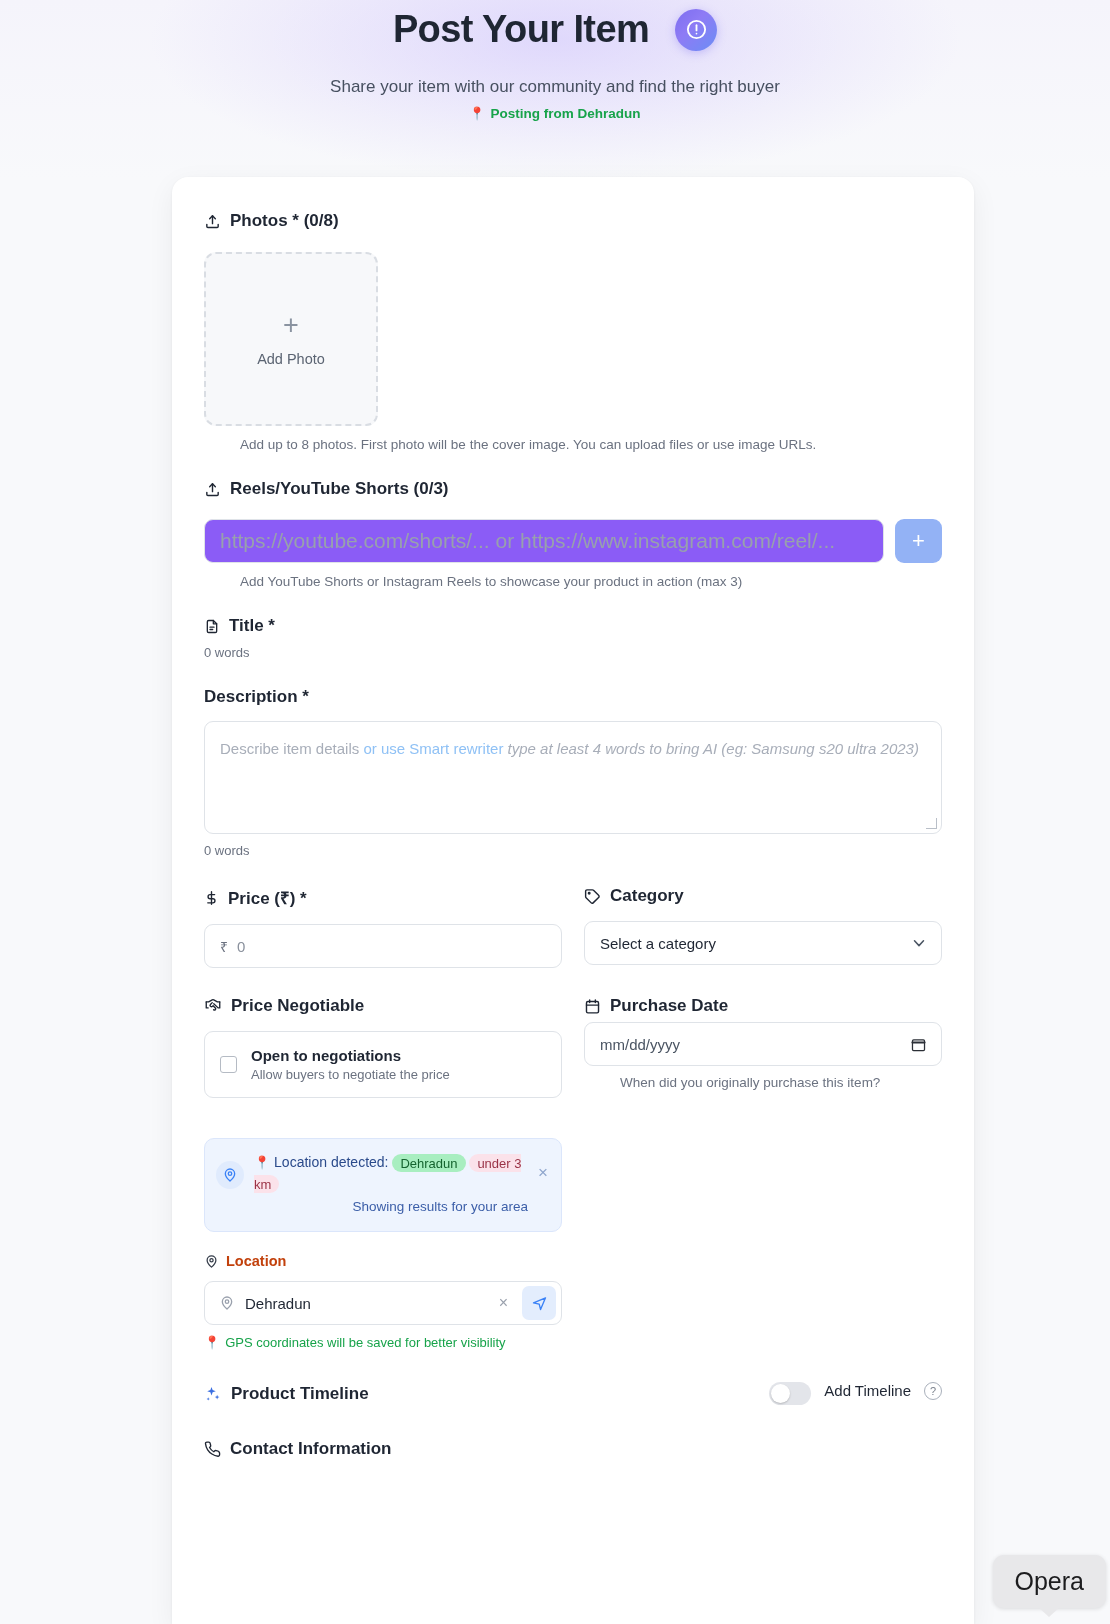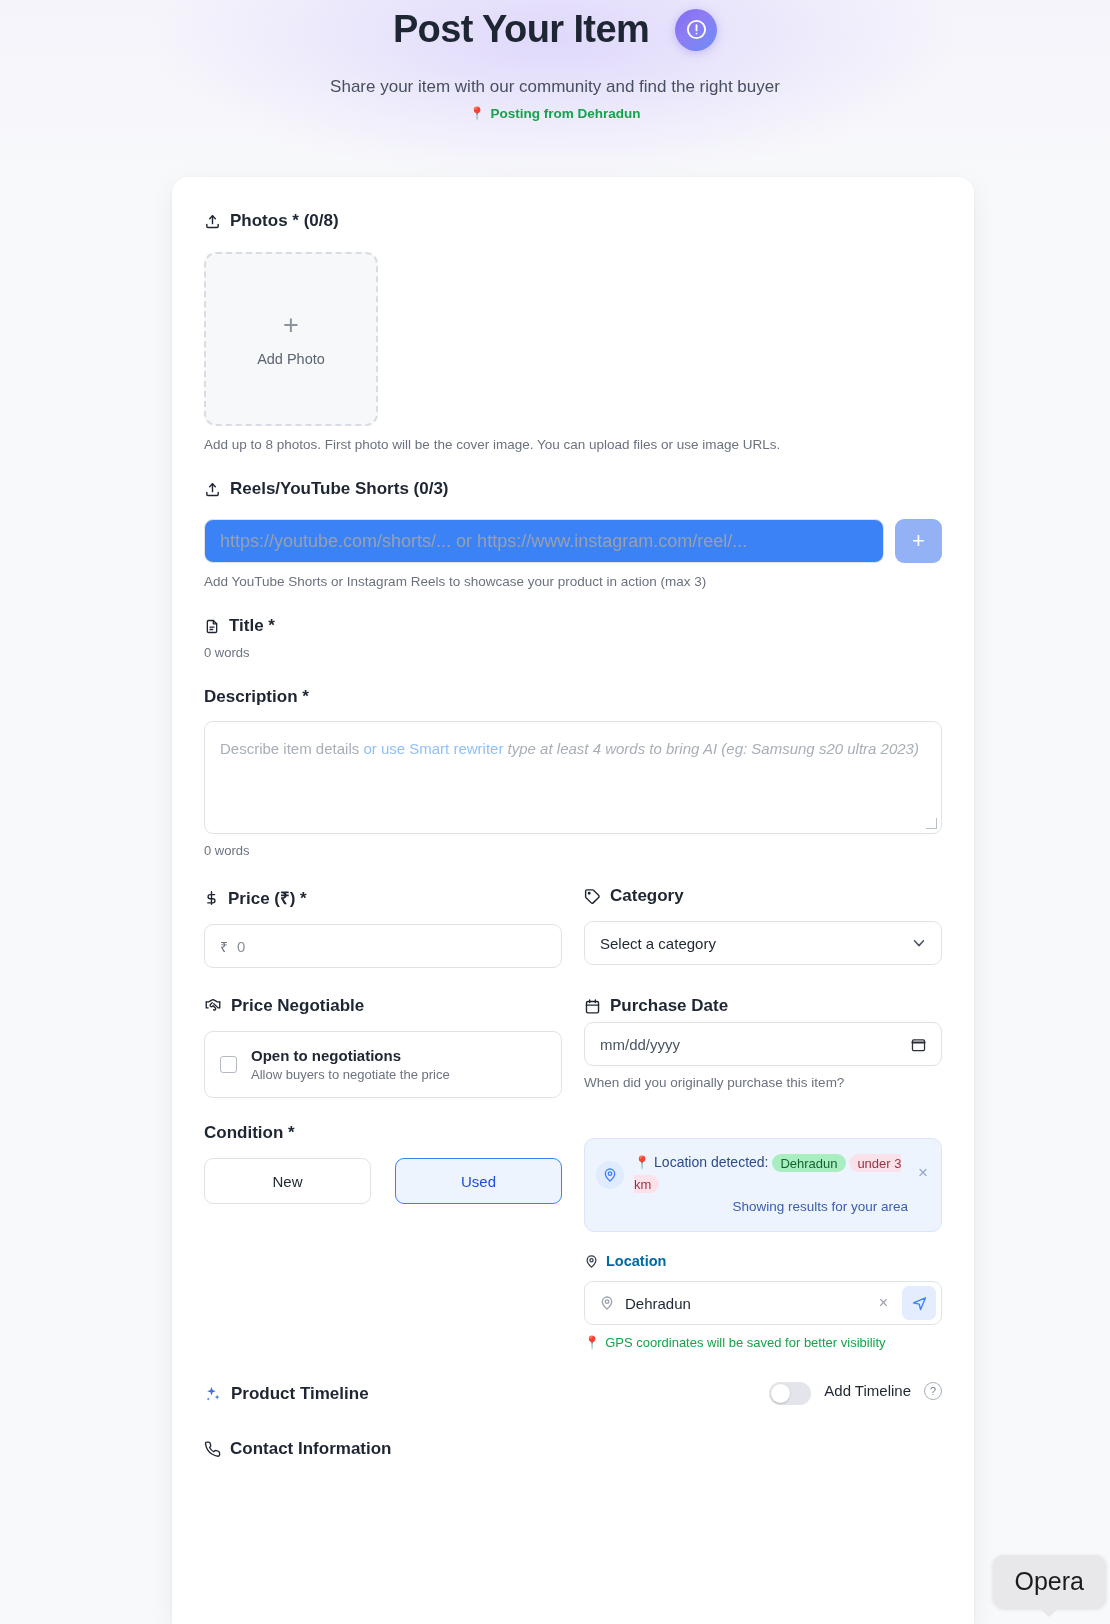--- a/index.html
+++ b/index.html
@@ -60,21 +60,21 @@
     box-shadow: 0 1px 3px rgba(16,24,40,0.06), 0 8px 28px rgba(16,24,40,0.06);
     padding: 34px 32px 0 32px;
   }
 
   .section-label {
     display: flex; align-items: center; gap: 9px;
     font-size: 17px; font-weight: bold; color: #1f2633;
   }
   .section-label.plain { gap: 0; }
   .helper {
-    font-size: 13.5px; color: #6b7280; margin-top: 11px;
+    font-size: 13.5px; color: #6b7280; margin-top: 11px; margin-left: 36px;
   }
   .words { font-size: 13px; color: #6b7280; margin-top: 9px; }
 
   
   .photo-box {
     margin-top: 21px;
     width: 174px; height: 174px;
     border: 2px dashed #d9dde3;
     border-radius: 12px;
     background: #f7f8fa;
@@ -87,24 +87,24 @@
   .photo-text { font-size: 14.5px; color: #5b6472; }
 
   
   .reels-row { margin-top: 20px; display: flex; gap: 11px; align-items: stretch; }
   .text-input {
     flex: 1;
     height: 44px;
     border: 1px solid #dfe3e8;
     border-radius: 9px;
     padding: 0 15px;
-    font-size: 18px;
+    font-size: 21px;
     color: #1f2633;
     font-family: "Liberation Sans", sans-serif;
-    background: #3b82f6;
+    background: #8b5cf6;
     outline: none;
   }
   .text-input::placeholder { color: #98a0ad; }
   .add-btn {
     width: 47px; height: 44px;
     background: #93b2f5;
     border: none; border-radius: 9px;
     color: #fff; font-size: 22px; font-weight: 300;
     display: flex; align-items: center; justify-content: center;
     cursor: pointer;
@@ -254,21 +254,21 @@
   }
   .loc-sub { color: #3b5ea8; font-size: 13.5px; display: block; margin-top: 2px; text-align: right; }
   .loc-close {
     color: #8fa6cd; font-size: 17px; line-height: 1;
     margin-top: 12px; cursor: pointer;
   }
 
   .sub-label {
     margin-top: 21px;
     display: flex; align-items: center; gap: 7px;
-    font-size: 14.5px; font-weight: bold; color: #0369a1;
+    font-size: 14.5px; font-weight: bold; color: #c2410c;
   }
   .loc-input {
     margin-top: 12px;
     height: 44px;
     border: 1px solid #dfe3e8;
     border-radius: 9px;
     background: #fff;
     display: flex; align-items: center;
     padding: 0 5px 0 14px;
     gap: 10px;
@@ -494,29 +494,20 @@
             <rect x="3.5" y="5.5" width="17" height="15" rx="1.6"></rect>
             <line x1="3.5" y1="9.2" x2="20.5" y2="9.2" stroke-width="3"></line>
           </svg>
         </span>
       </div>
       <div class="helper" style="margin-top:9px">When did you originally purchase this item?</div>
     </div>
   </div>
 
   <div class="grid2" style="margin-top:25px">
-    <div class="col">
-      <div class="section-label plain">
-        <span>Condition *</span>
-      </div>
-      <div class="cond-row">
-        <div class="cond-btn">New</div>
-        <div class="cond-btn active">Used</div>
-      </div>
-    </div>
 
     <div class="col">
       <div class="loc-alert">
         <span class="loc-circle">
           <svg width="16" height="16" viewBox="0 0 24 24" fill="none" stroke="#3b82f6" stroke-width="2" stroke-linecap="round" stroke-linejoin="round">
             <path d="M12 21s7-6.1 7-11a7 7 0 1 0-14 0c0 4.9 7 11 7 11z"></path>
             <circle cx="12" cy="10" r="2.6"></circle>
           </svg>
         </span>
         <span class="loc-text">

